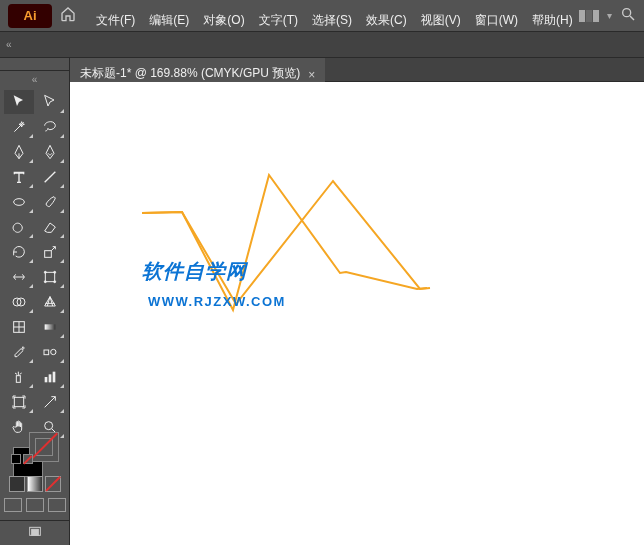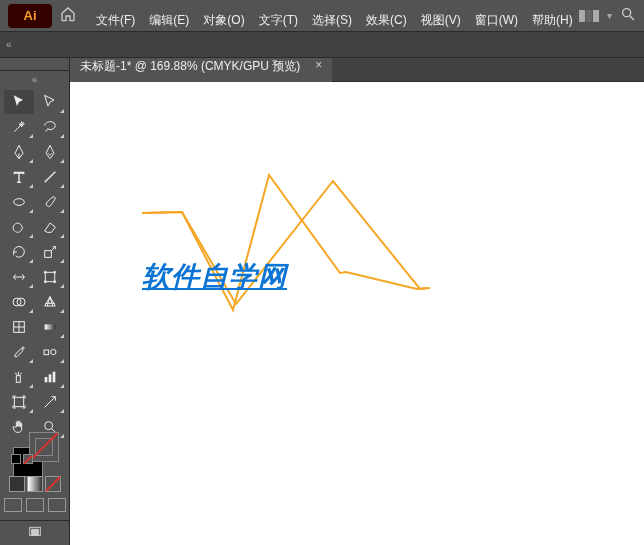--- a/index.html
+++ b/index.html
@@ -41,26 +41,26 @@
 .draw-modes span:first-child { background: #333; }
 .draw-modes span:last-child::after { content:''; position:absolute; width:140%; height:1.5px; background:#e03030; transform:rotate(-45deg); top:45%; left:-20%; }
 .draw-modes span.grad { background: linear-gradient(to right,#fff,#333); }
 
 .misc-icons { display:flex; gap: 4px; margin-top: 6px; }
 .misc-icons div { width: 18px; height: 14px; border: 1px solid #999; }
 .panel-chev { margin-top: 10px; color:#aaa; font-size: 10px; text-align:center; width:100%; padding: 3px; border-top: 1px solid #2a2a2a;}
 
 .doc-area { flex: 1; display: flex; flex-direction: column; }
 .tab-bar { height: 24px; background: #424242; display: flex; align-items: center; border-bottom: 1px solid #2a2a2a; }
-.tab { padding: 0 10px; height: 24px; display: flex; align-items: flex-start; background: #535353; color: #eee; gap: 15px; }
+.tab { padding: 0 10px; height: 24px; display: flex; align-items: flex-end; background: #535353; color: #eee; gap: 8px; }
 .tab-close { color: #ccc; cursor: pointer; }
 
 .canvas { flex: 1; background: #fff; position: relative; }
 .zigzag { stroke: #f5a623; stroke-width: 2; fill: none; }
-.wm-text { position: absolute; left: 72px; top: 176px; font-size: 28px; font-weight: 900; color: #0c74d4; font-style: italic; letter-spacing: 1px; font-family: "SimHei", sans-serif; text-decoration: underline; }
+.wm-text { position: absolute; left: 72px; top: 176px; font-size: 20px; font-weight: 900; color: #0c74d4; font-style: italic; letter-spacing: 1px; font-family: "SimHei", sans-serif; }
 .wm-url { position: absolute; left: 78px; top: 212px; font-size: 13px; font-weight: bold; color: #0c74d4; letter-spacing: 1.5px; font-family: Arial, sans-serif; }
 
 svg.icon { width: 16px; height: 16px; }
 </style>
 </head>
 <body>
 
 <div class="menu-bar">
   <div class="logo">Ai</div>
   <span class="home-icon">
@@ -314,15 +314,16 @@
         <span>未标题-1* @ 169.88% (CMYK/GPU 预览)</span>
         <span class="tab-close">×</span>
       </div>
     </div>
     <div class="canvas">
       <svg width="100%" height="100%">
         <polyline class="zigzag" points="72,131 112,130 163,228 199,93 270,191 276,190 347,207 357,206"></polyline>
         <polyline class="zigzag" points="72,131 112,130 166,222 263,99 350,207 360,206" stroke="#f5a623" stroke-width="2" fill="none"></polyline>
       </svg>
       <div class="wm-text">软件自学网</div>
+      <div class="wm-url">WWW.RJZXW.COM</div>
     </div>
   </div>
 </div>
 
 </body></html>

